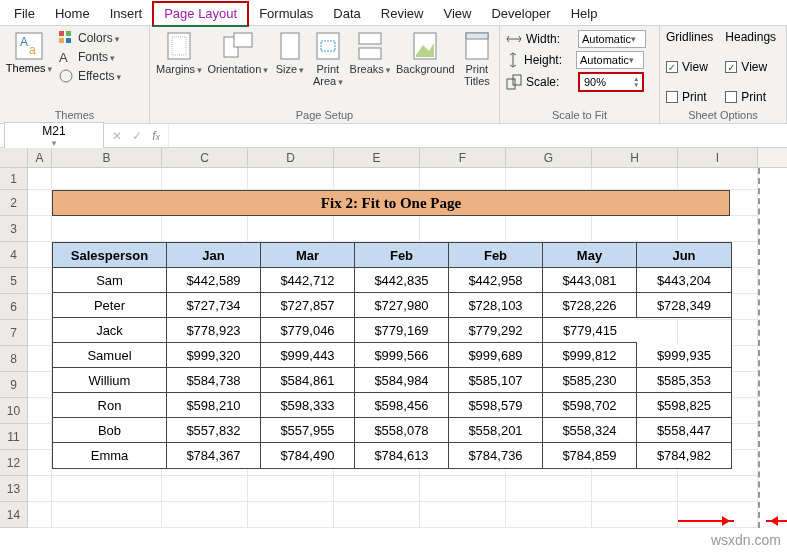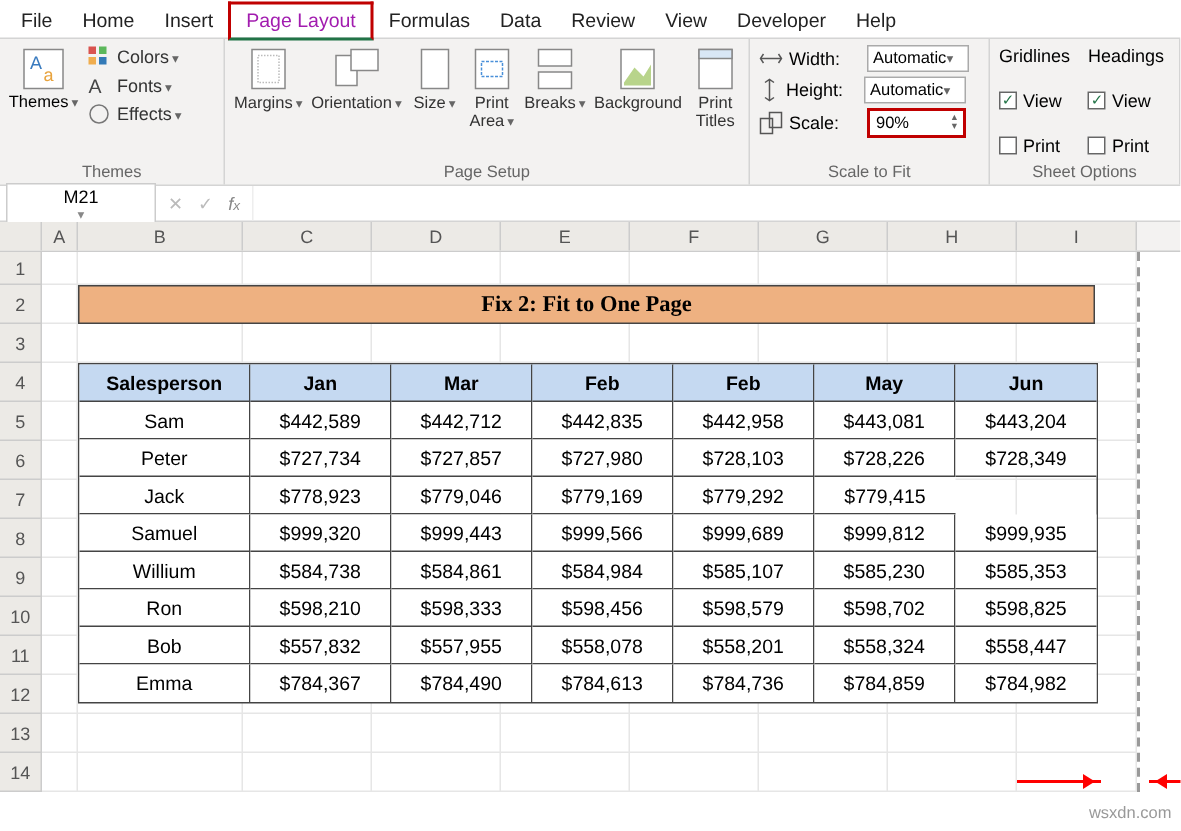--- a/index.html
+++ b/index.html
@@ -81,21 +81,21 @@
 
 .page-break { position:absolute; top:0; bottom:0; left:730px; width:0; border-right:2px dashed #999;}
 
 
 .arrow { position:absolute; height:2px; background:#ff0000;}
 .arrow::after { content:""; position:absolute; right:-1px; top:-4px; border:5px solid transparent; }
 .arrow.right::after { right:-1px; border-left:8px solid #ff0000;}
 .arrow.left::after { left:-1px; right:auto; border-right:8px solid #ff0000;}
 
 
-.wm { position:absolute; right:6px; bottom:6px; font-size:11px; color:#999;}
+.wm { position:absolute; right:6px; bottom:6px; font-size:14px; color:#999;}
 
 svg { display:block;}
 </style>
 </head>
 <body>
 
 <div class="tabs">
   <div class="tab">File</div>
   <div class="tab">Home</div>
   <div class="tab">Insert</div>

